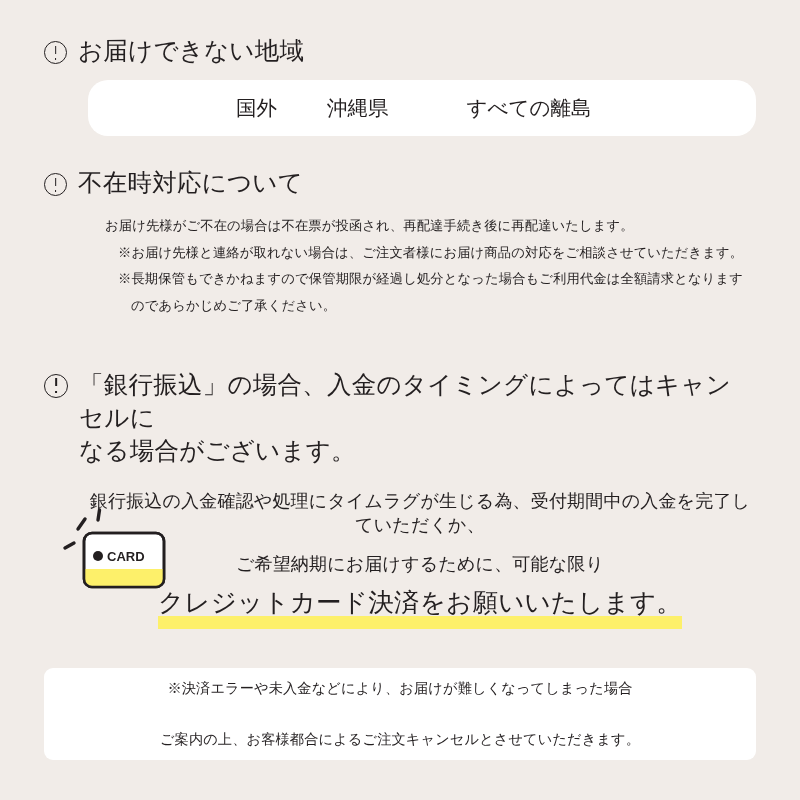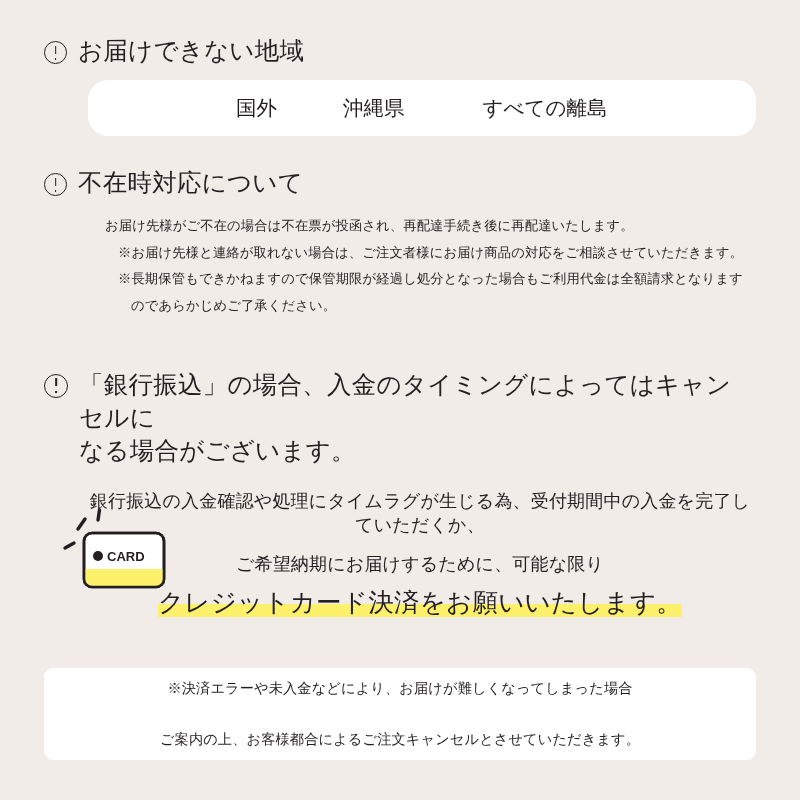--- a/index.html
+++ b/index.html
@@ -79,21 +79,21 @@
     margin: 13px 0 0 44px;
     height: 56px;
     display: flex;
     align-items: center;
   }
   .panel .cell {
     font-size: 20.5px;
     white-space: nowrap;
   }
   .panel .cell:nth-child(1) { margin-left: 148px; }
-  .panel .cell:nth-child(2) { margin-left: 66px; font-family: Liberation Serif, serif; }
+  .panel .cell:nth-child(2) { margin-left: 50px; font-family: Liberation Serif, serif; }
   .panel .cell:nth-child(3) { margin-left: 78px; }
 
   
   .para {
     margin: 14px 0 0 28px;
     font-size: 13.3px;
     line-height: 2.0;
     letter-spacing: 0.01em;
   }
   .para div {
@@ -127,21 +127,21 @@
     margin-top: 9px;
     margin-left: 40px;
     text-align: center;
     font-size: 25.5px;
     letter-spacing: 0.01em;
     position: relative;
     display: block;
   }
   .credit .big span.inner {
     background: linear-gradient(to top, #fdf06a 13px, rgba(253,240,106,0) 13px);
-    padding-bottom: 1px;
+    padding-bottom: 13px;
   }
 
   .card-ill {
     position: absolute;
     left: 18px;
     top: 18px;
     width: 130px;
     height: 92px;
   }
 

